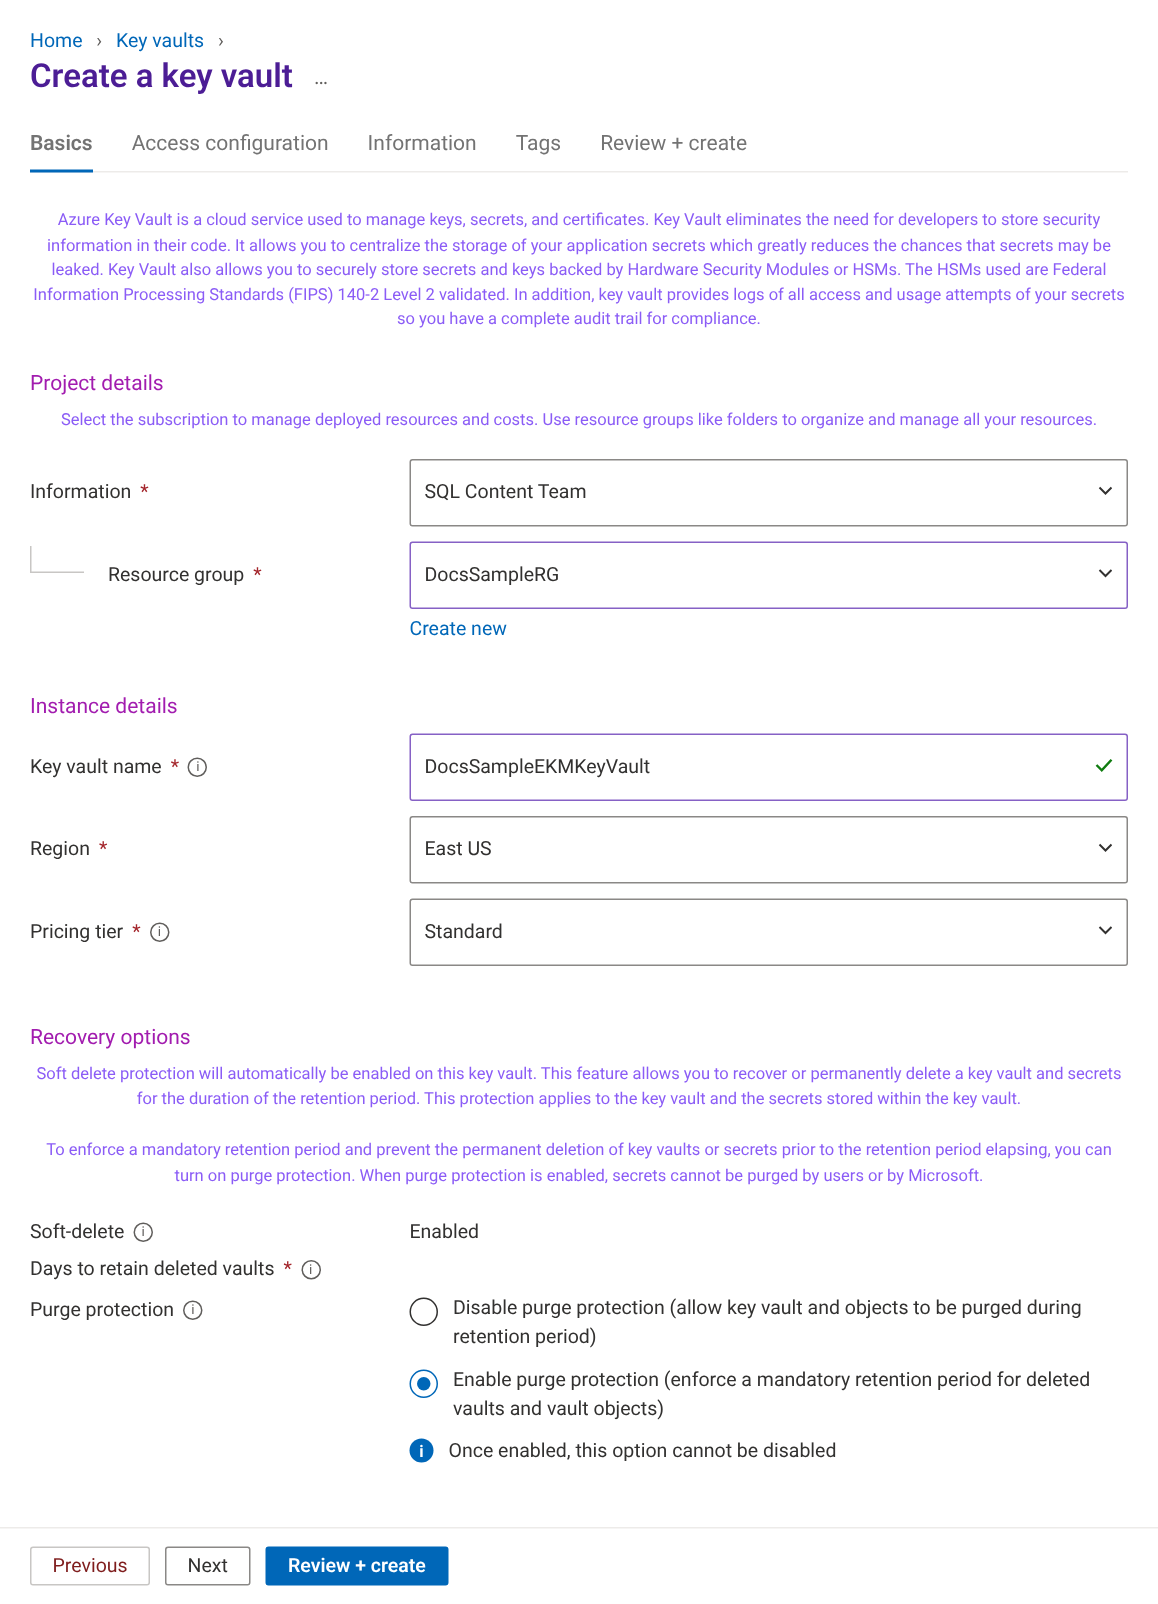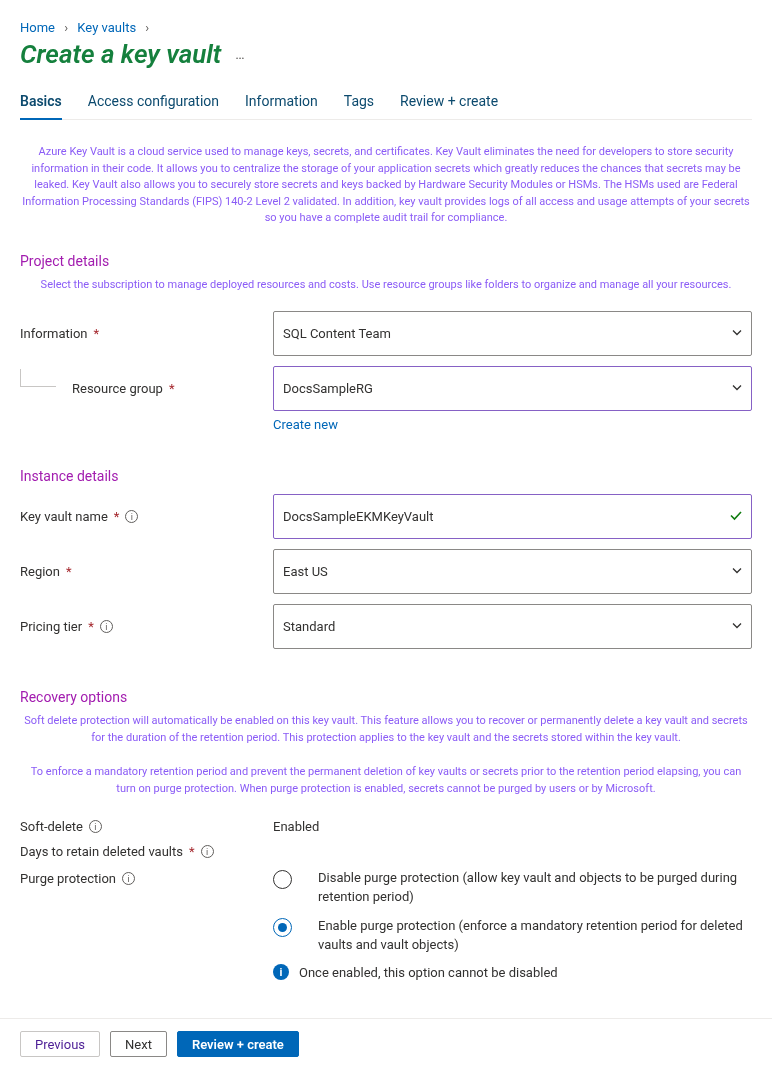--- a/index.html
+++ b/index.html
@@ -8,24 +8,24 @@
     font-size: 13px;
     color: #323130;
     background: #fff;
     width: 772px;
   }
   .content { padding: 0 20px 70px 20px; }
   .breadcrumb { padding-top: 20px; font-size: 13px; }
   .breadcrumb a { color: #0067b8; text-decoration: none; }
   .breadcrumb .sep { color: #605e5c; margin: 0 6px; }
   .page-title-row { display: flex; align-items: center; margin-top: 4px; margin-bottom: 24px; }
-  .page-title { font-size: 26px; font-weight: 600; color: #15803d; font-style: italic; }
+  .page-title { font-size: 22px; font-weight: 600; color: #4c1d95; }
   .more-icon { margin-left: 14px; color: #605e5c; font-size: 14px; cursor: pointer; }
   .tabs { display: flex; gap: 26px; border-bottom: 1px solid #edebe9; margin-bottom: 24px; }
-  .tab { position: relative; padding: 0 0 10px 0; font-size: 14px; color: #0c4a6e; cursor: pointer; }
+  .tab { position: relative; padding: 0 0 10px 0; font-size: 14px; color: #737373; cursor: pointer; }
   .tab.active { font-weight: 600; }
   .tab.active::after { content: ""; position: absolute; left: 0; right: 0; bottom: -1px; height: 2px; background: #0067b8; }
   .section-desc { font-size: 11px; line-height: 1.5; color: #8b5cf6; margin-bottom: 26px; max-width: 732px; text-align: center; }
   .section-heading { font-size: 14px; color: #a21caf; margin-bottom: 8px; margin-top: 6px; }
   .field-row { display: flex; align-items: center; margin-bottom: 10px; }
   .field-label { width: 253px; flex: 0 0 253px; font-size: 13px; display: flex; align-items: center; gap: 6px; }
   .field-label .req { color: #a4262c; }
   .field-label .indent { width: 36px; height: 18px; border-left: 1px solid #c8c6c4; border-bottom: 1px solid #c8c6c4; margin-right: 10px; margin-top: -12px; align-self: flex-start; }
   .info-icon { display: inline-flex; width: 13px; height: 13px; border: 1px solid #605e5c; border-radius: 50%; align-items: center; justify-content: center; font-size: 9px; color: #605e5c; cursor: pointer; font-style: normal; }
   .field-control { flex: 1; }
@@ -35,31 +35,31 @@
     display: flex; align-items: center; position: relative; cursor: pointer;
   }
   .select .chevron { position: absolute; right: 8px; top: 50%; transform: translateY(-50%); }
   .select.purple { border-color: #8661c5; }
   .text-input.valid { border-color: #8661c5; }
   .text-input .check { position: absolute; right: 8px; top: 50%; transform: translateY(-50%); }
   input.plain-input { width: 100%; height: 27px; border: 1px solid #8a8886; border-radius: 2px; padding: 0 9px; font-size: 13px; color: #323130; font-family: inherit; }
   .link { color: #0067b8; font-size: 13px; text-decoration: none; cursor: pointer; }
   .sublink-row { margin-left: 253px; margin-top: -4px; margin-bottom: 16px; }
   .static-value { font-size: 13px; }
-  .radio-row { display: flex; align-items: flex-start; margin-bottom: 10px; gap: 26px; }
+  .radio-row { display: flex; align-items: flex-start; margin-bottom: 10px; gap: 10px; }
   .radio-outer { width: 19px; height: 19px; border: 1px solid #323130; border-radius: 50%; flex: 0 0 19px; display: flex; align-items: center; justify-content: center; cursor: pointer; margin-top: 1px; }
   .radio-outer.checked { border-color: #0067b8; }
   .radio-inner { width: 9px; height: 9px; border-radius: 50%; background: #0067b8; }
   .radio-label { flex: 1; font-size: 13px; line-height: 1.45; }
   .callout { display: flex; align-items: center; gap: 10px; font-size: 13px; margin-top: 6px; }
   .info-badge { width: 16px; height: 16px; border-radius: 50%; background: #0067b8; color: #fff; display: flex; align-items: center; justify-content: center; font-size: 11px; font-weight: 700; font-style: normal; flex: 0 0 16px; }
   .bottom-bar { position: fixed; left: 0; bottom: 0; width: 772px; background: #fff; border-top: 1px solid #edebe9; padding: 12px 20px; display: flex; gap: 10px; }
   .btn { height: 26px; padding: 0 14px; font-size: 13px; border-radius: 2px; cursor: pointer; font-family: inherit; }
   .btn-secondary { background: #fff; border: 1px solid #8a8886; color: #323130; }
-  .btn-secondary.disabled { color: #4c1d95; border-color: #c8c6c4; cursor: default; }
+  .btn-secondary.disabled { color: #7f1d1d; border-color: #c8c6c4; cursor: default; }
   .btn-primary { background: #0067b8; border: 1px solid #0067b8; color: #fff; font-weight: 600; }
   .field-group-spacer { height: 14px; }
   svg.chev { width: 12px; height: 12px; }
   svg.chev path { stroke: #323130; stroke-width: 1.3; fill: none; }
   svg.chk { width: 14px; height: 14px; }
   svg.chk path { stroke: #107c10; stroke-width: 1.6; fill: none; }
 </style>
 </head>
 <body>
 

